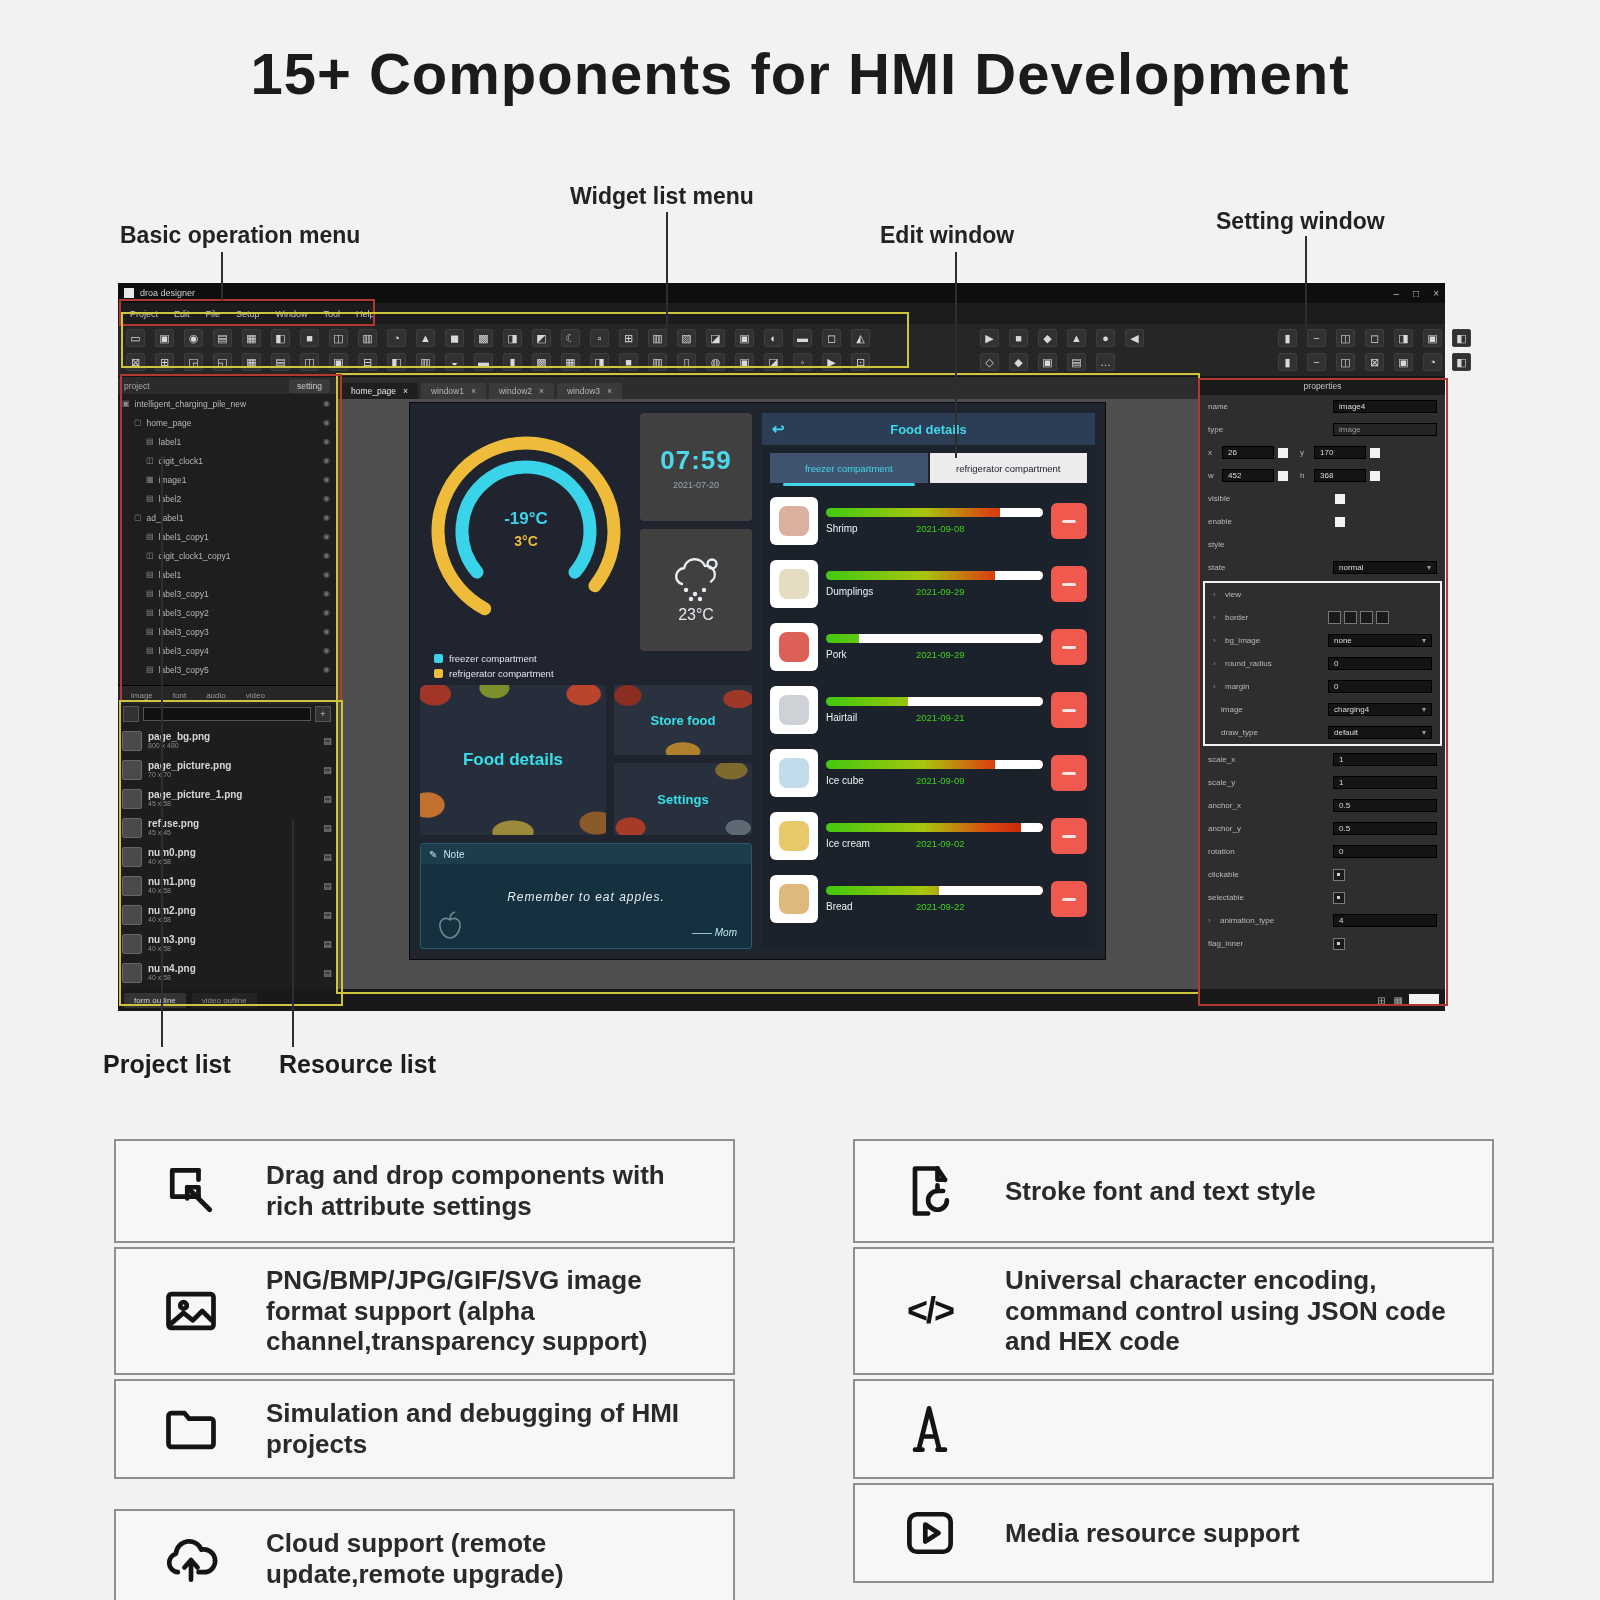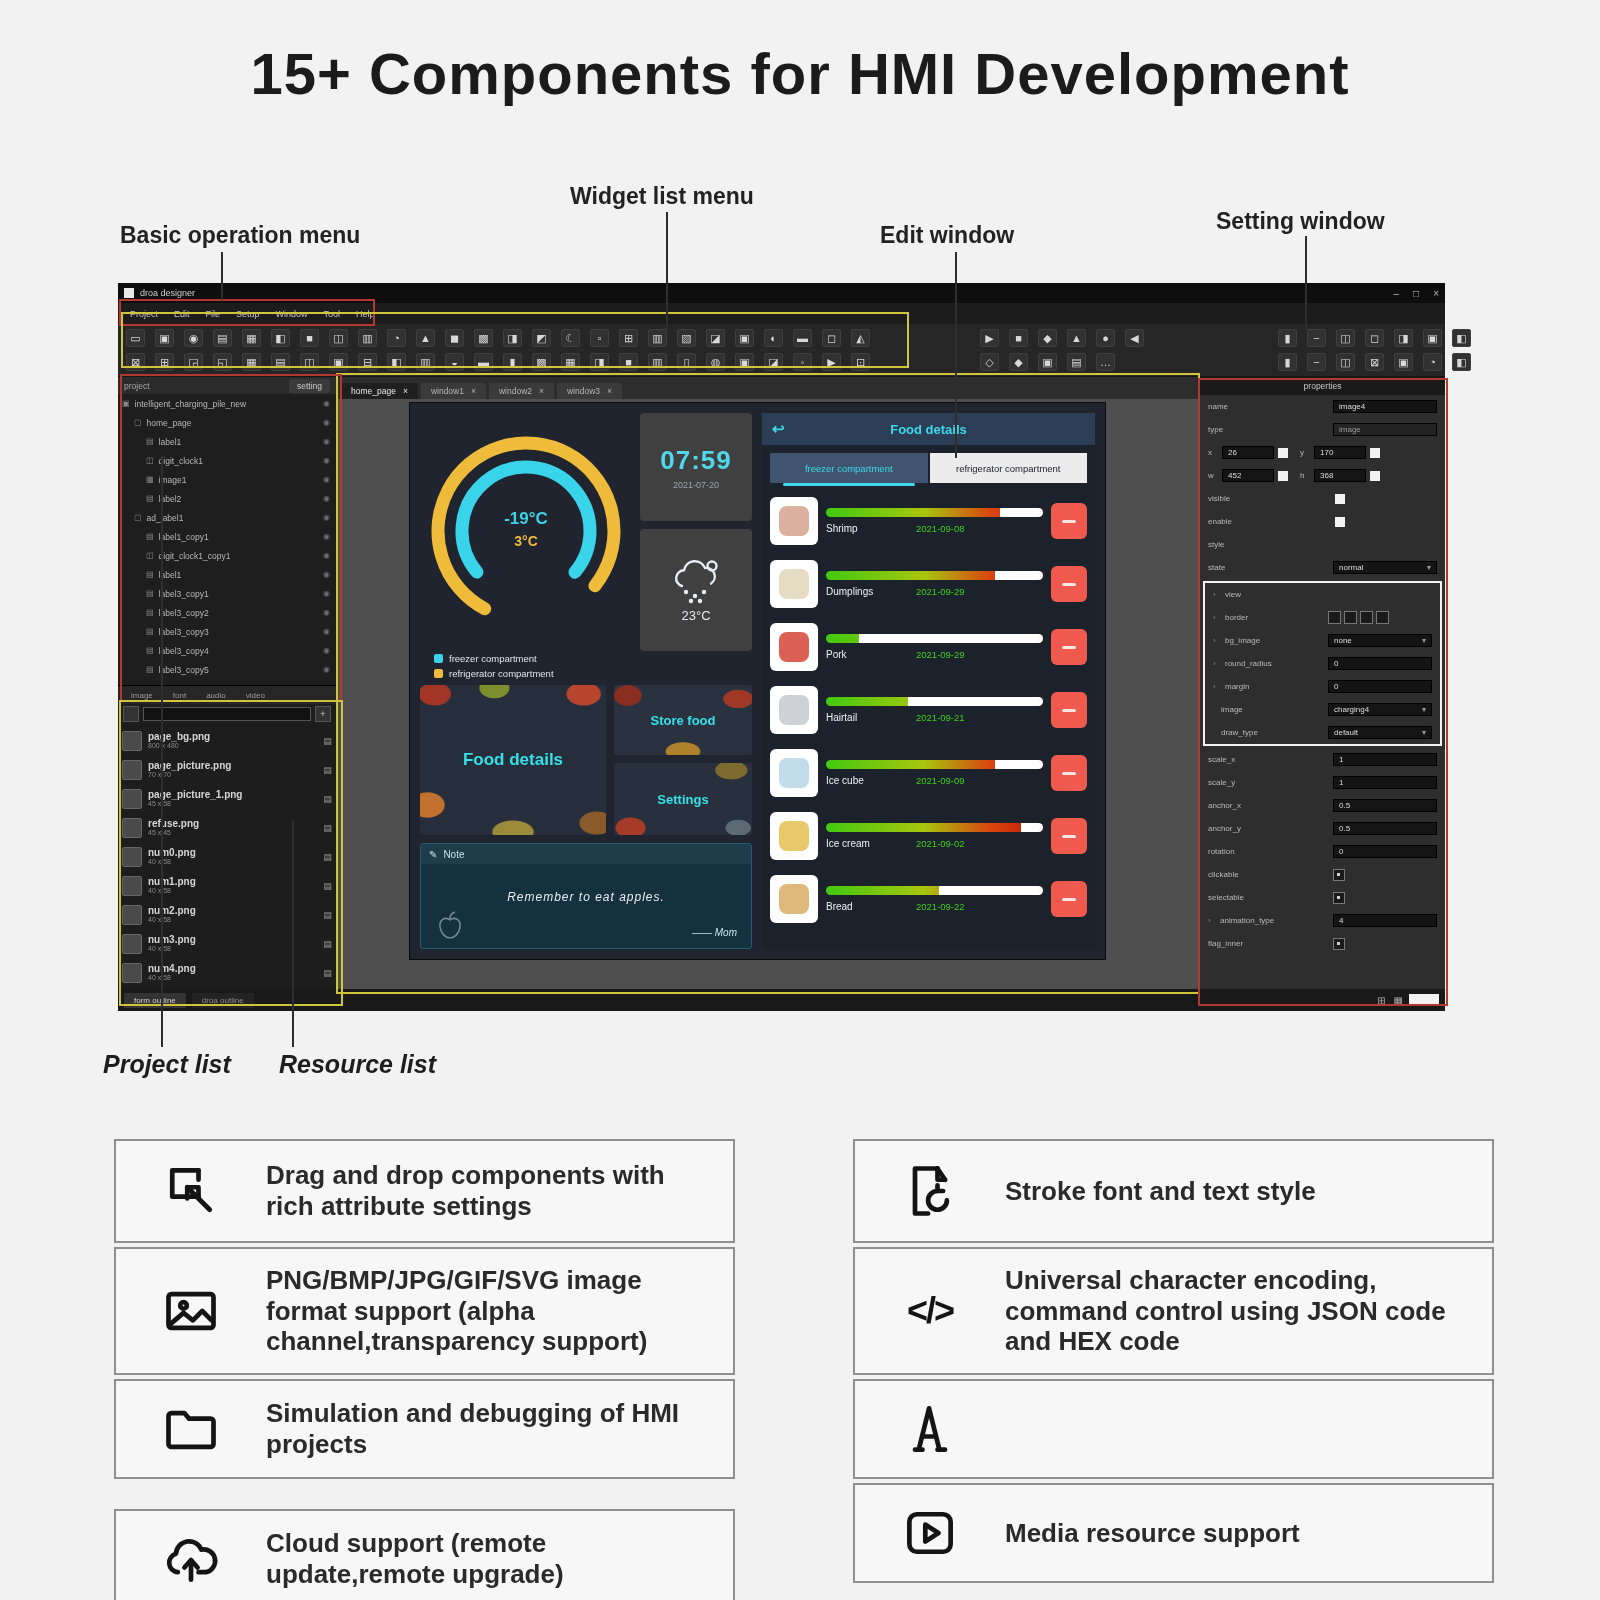--- a/index.html
+++ b/index.html
@@ -4,21 +4,21 @@
 <style>
   html,body{margin:0;padding:0;}
   body{width:1600px;height:1600px;position:relative;background:#f2f2f2;
        font-family:"Liberation Sans",sans-serif;color:#222;overflow:hidden;}
   .abs{position:absolute;}
 
   
   .headline{left:0;top:40px;width:1600px;text-align:center;font-size:58px;font-weight:bold;color:#1b1b1b;letter-spacing:1px;}
   .callout{font-weight:bold;color:#222;font-size:23px;z-index:7;}
   .callout-line{width:2px;background:#2e2e2e;z-index:6;}
-  .bottom-label{font-weight:bold;color:#1d1d1d;font-size:25px;z-index:7;font-style:italic;}
+  .bottom-label{font-weight:bold;color:#1d1d1d;font-size:25px;z-index:7;}
 
   
   .ann{z-index:5;pointer-events:none;border-style:solid;}
   .ann-red{border:2px solid #b03a30;}
   .ann-yellow{border:2px solid #cfc43a;}
 
   
   .appwin{left:118px;top:283px;width:1327px;height:728px;background:#2a2a2a;z-index:1;display:flex;flex-direction:column;font-size:9px;}
   .titlebar{height:20px;background:#0e0e0e;display:flex;align-items:center;color:#cfcfcf;font-size:9px;padding:0 6px;gap:6px;}
   .appicon{width:10px;height:10px;background:#e8e8e8;}
@@ -68,21 +68,21 @@
   .gaugerow{display:flex;gap:8px;}
   .gaugebox{width:212px;height:238px;position:relative;}
   .gtemp1{position:absolute;left:0;right:0;top:96px;text-align:center;color:#39d3ea;font-size:17px;font-weight:bold;}
   .gtemp2{position:absolute;left:0;right:0;top:120px;text-align:center;color:#eebc3a;font-size:14px;font-weight:bold;}
   .sidecards{display:flex;flex-direction:column;gap:8px;flex:1;}
   .card{background:#404040;border-radius:4px;display:flex;flex-direction:column;align-items:center;justify-content:center;}
   .clockcard{height:108px;}
   .clocktime{color:#4fd8ea;font-size:26px;font-weight:bold;letter-spacing:1px;}
   .clockdate{color:#9aa3b2;font-size:9px;margin-top:4px;}
   .weathercard{height:122px;gap:4px;}
-  .wtemp{color:#e4e9f0;font-size:13px;}
+  .wtemp{color:#e4e9f0;font-size:16px;}
   .legend{margin:2px 0 6px 14px;display:flex;flex-direction:column;gap:4px;}
   .leg-item{display:flex;align-items:center;gap:6px;color:#dfe5ec;font-size:9.5px;}
   .leg-sw{width:9px;height:9px;border-radius:2px;}
   .tilesrow{display:flex;gap:8px;}
   .tile{border-radius:3px;position:relative;display:flex;align-items:center;justify-content:center;overflow:hidden;}
   .tile span{position:relative;color:#35e0e8;font-weight:bold;z-index:2;}
   .tile-food{width:186px;height:150px;font-size:17px;
     background:radial-gradient(28px 20px at 8% 6%,#a33526 0 55%,transparent 60%),radial-gradient(26px 18px at 40% 2%,#7c8f2c 0 55%,transparent 60%),radial-gradient(30px 20px at 88% 6%,#b9452e 0 55%,transparent 60%),radial-gradient(30px 22px at 4% 80%,#c2702d 0 55%,transparent 60%),radial-gradient(36px 20px at 50% 98%,#9a8a3a 0 55%,transparent 60%),radial-gradient(30px 20px at 95% 92%,#8a5a2a 0 55%,transparent 60%),#262e3c;}
   .tile-store{width:138px;height:70px;font-size:13px;
     background:radial-gradient(24px 18px at 10% 15%,#8a2e22 0 55%,transparent 60%),radial-gradient(26px 16px at 90% 20%,#a03828 0 55%,transparent 60%),radial-gradient(30px 16px at 50% 95%,#b0812c 0 55%,transparent 60%),#2a3240;}
@@ -852,21 +852,21 @@
         </div>
       <div class="prow">
           <span class="lbl">flag_inner</span>
         <span class="ck off" style="margin-right:92px;"></span>
         </div>
     </div>
   </div>
 
   <div class="statusbar">
     <span class="stab">form outline</span>
-    <span class="stab dim">droa outline</span>
+    <span class="stab dim">video outline</span>
     <span class="statusicons">
 
     <span>⊞</span>
         <span>▦</span>
       </span>
     <span class="zoombox"></span>
   </div>
 </div>
 
 <div class="abs feat" style="left:114px;top:1139px;width:617px;height:100px;">

